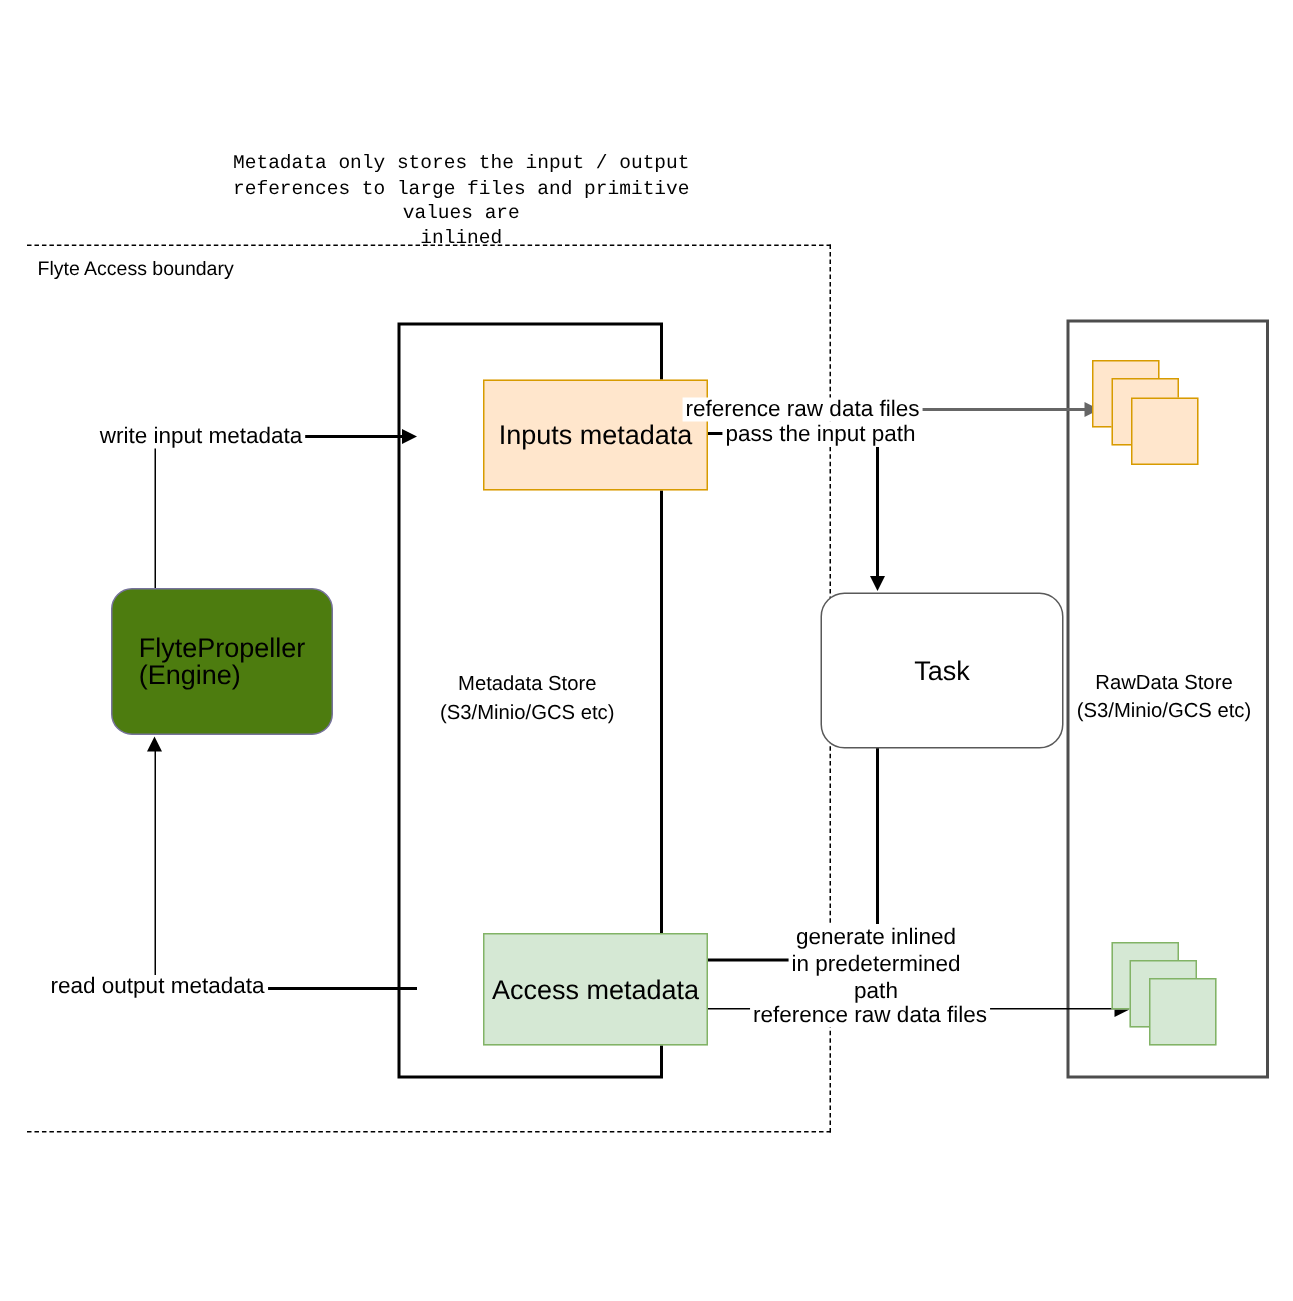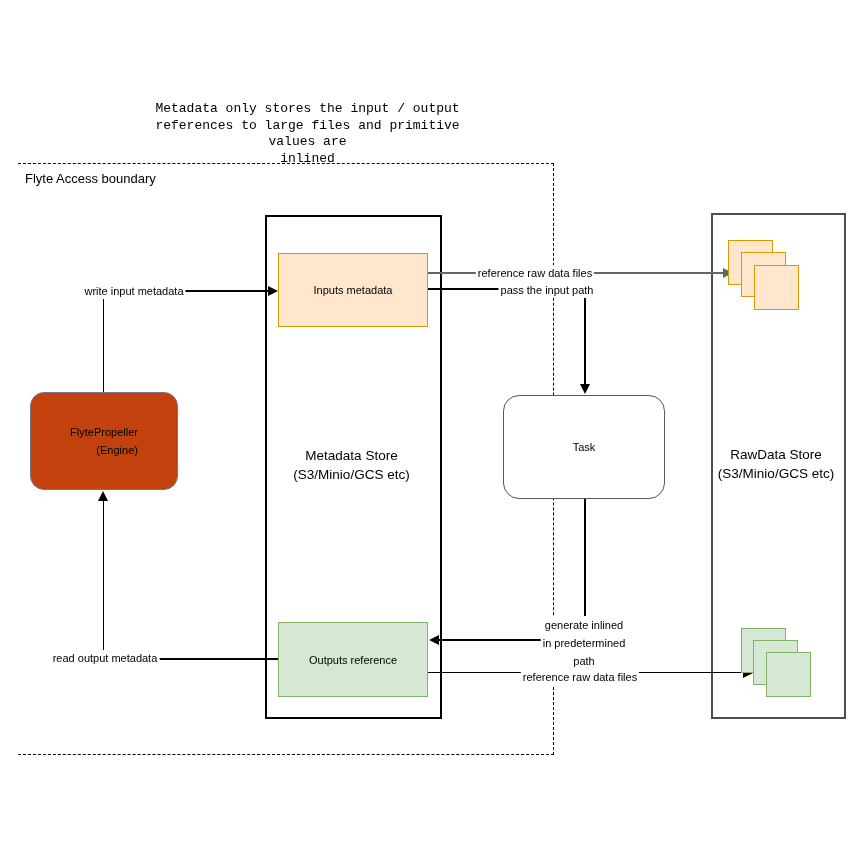--- a/index.html
+++ b/index.html
@@ -15,32 +15,32 @@
     border-top:1px dashed #000;border-right:1px dashed #000;border-bottom:1px dashed #000;}
   .boundary-label{left:25px;top:171px;font-size:13px;}
   
   .container-box{background:#fff;}
   .meta-container{left:265px;top:215px;width:173px;height:500px;border:2px solid #000;}
   .raw-container{left:711px;top:213px;width:131px;height:502px;border:2px solid #4d4d4d;}
   .container-title{text-align:center;font-size:13.5px;line-height:18.5px;white-space:nowrap;}
   .meta-title{left:265px;top:447px;width:173px;}
   .raw-title{left:676px;top:446px;width:200px;}
   
-  .node{display:flex;align-items:center;justify-content:center;text-align:right;
-    font-size:11px;line-height:18px;box-sizing:border-box;}
+  .node{display:flex;align-items:center;justify-content:center;text-align:left;
+    font-size:18px;line-height:18px;box-sizing:border-box;margin-left:44px;}
   .engine{left:30px;top:392px;width:148px;height:98px;border-radius:14px;border:1.5px solid #76729A;}
   .tasknode{left:503px;top:395px;width:162px;height:104px;border-radius:16px;
     border:1.5px solid #595959;background:#fff;}
   .inputs{left:278px;top:253px;width:150px;height:74px;border:1.5px solid #D79B00;}
   .outputs{left:278px;top:622px;width:150px;height:75px;border:1.5px solid #82B366;}
   
   .sq{width:45px;height:45px;box-sizing:border-box;border:1.5px solid;}
   
   .hline,.vline{background:#000;}
-  .edge-label{white-space:nowrap;background:#fff;padding:0 2px;font-size:11px;line-height:16px;
+  .edge-label{white-space:nowrap;background:#fff;padding:0 2px;font-size:15px;line-height:16px;
     transform:translate(-50%,-50%);text-align:center;}
   .tri{width:0;height:0;}
   .tri-right{border-top:5px solid transparent;border-bottom:5px solid transparent;border-left:10px solid #000;}
   .tri-left{border-top:5px solid transparent;border-bottom:5px solid transparent;border-right:10px solid #000;}
   .tri-up{border-left:5px solid transparent;border-right:5px solid transparent;border-bottom:10px solid #000;}
   .tri-down{border-left:5px solid transparent;border-right:5px solid transparent;border-top:10px solid #000;}
 </style>
 </head>
 <body>
 
@@ -74,37 +74,37 @@
   <div class="abs vline" style="left:584px;top:288px;width:1.5px;height:97px;"></div>
   <div class="abs tri tri-down" style="left:580px;top:384px;"></div>
 
   <div class="abs vline" style="left:584px;top:487px;width:1.5px;height:153px;"></div>
   <div class="abs hline" style="left:437px;top:639px;width:149px;height:1.5px;"></div>
   <div class="abs tri tri-left" style="left:429px;top:635px;"></div>
 
   <div class="abs hline" style="left:428px;top:671.5px;width:316px;height:1.5px;"></div>
   <div class="abs tri tri-right" style="left:743px;top:668px;"></div>
 
-  <div class="abs node engine" style="background-color: #c2410c;">
+  <div class="abs node engine" style="background-color: #4d7c0f;">
     <div>
       <div>FlytePropeller</div>
       <div>(Engine)</div>
     </div>
   </div>
 
   <div class="abs node tasknode">
     <div>Task</div>
   </div>
 
   <div class="abs node inputs" style="background-color: rgb(255, 230, 204);">
     <div>Inputs metadata</div>
   </div>
 
   <div class="abs node outputs" style="background-color: rgb(213, 232, 212);">
-    <div>Outputs reference</div>
+    <div>Access metadata</div>
   </div>
 
   <div class="abs container-title meta-title">
     <div>Metadata Store</div>
     <div>(S3/Minio/GCS etc)</div>
   </div>
   <div class="abs container-title raw-title">
     <div>RawData Store</div>
     <div>(S3/Minio/GCS etc)</div>
   </div>

